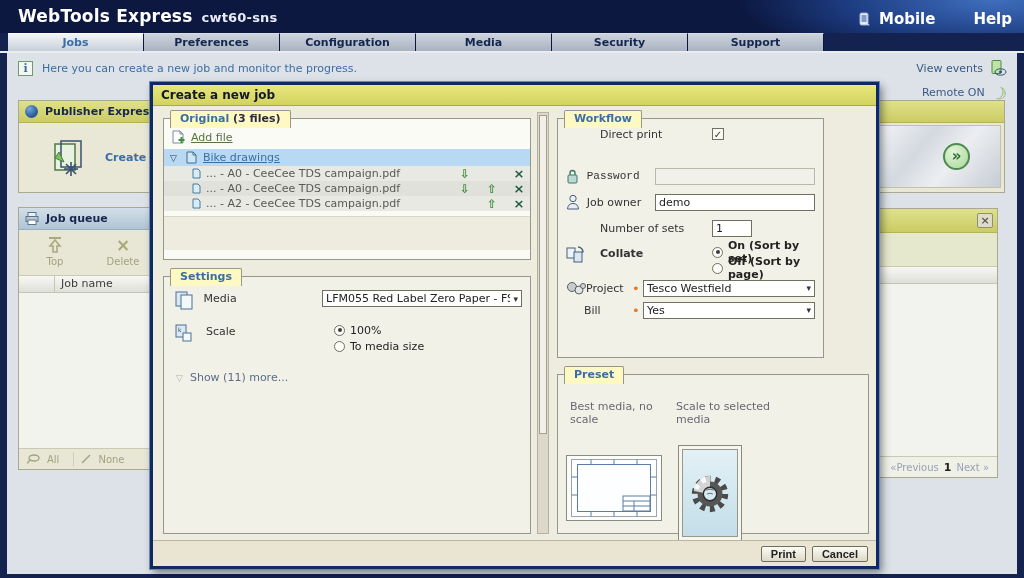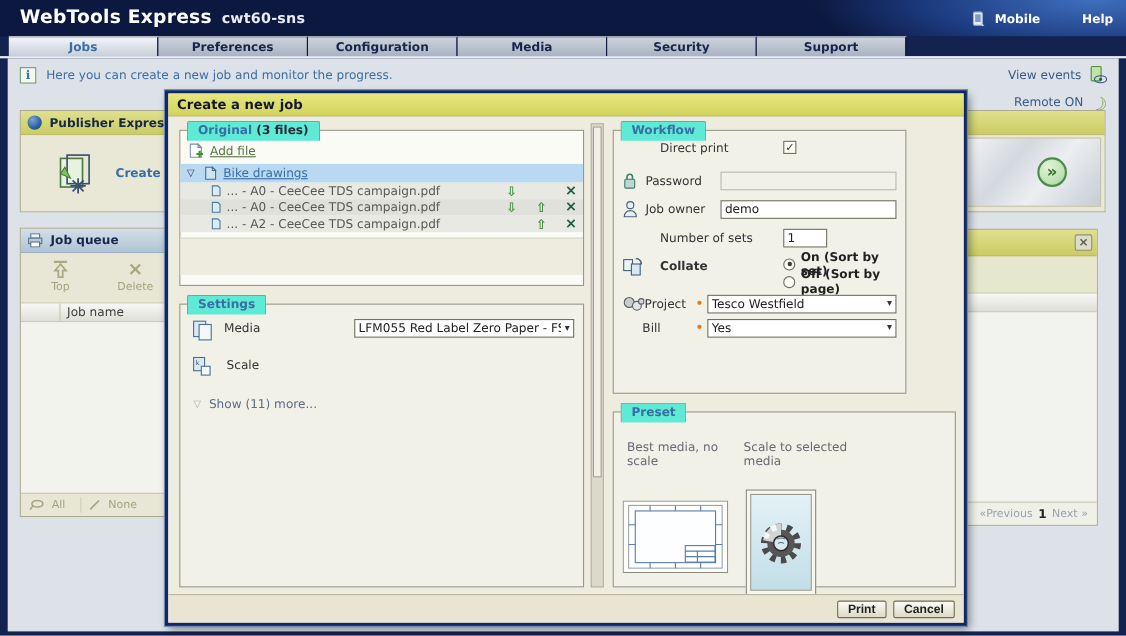--- a/index.html
+++ b/index.html
@@ -5,21 +5,21 @@
   * { margin:0; padding:0; box-sizing:border-box; }
   html,body { width:1024px; height:578px; }
   body { font-family:"DejaVu Sans","Liberation Sans",sans-serif; font-size:11px; }
   .page { position:relative; width:1024px; height:578px; background:#13224f; overflow:hidden; }
 
   
   .topbar { position:absolute; top:0; left:0; width:1024px; height:33px;
     background:radial-gradient(ellipse 340px 90px at 97% 0%, #3f6fbe 0%, #1c3a7e 45%, rgba(12,24,64,0) 75%), #0c1840; color:#fff; }
   .brand { position:absolute; left:18px; top:6px; font-size:17px; font-weight:bold; letter-spacing:.2px; }
   .host  { font-size:13px; font-weight:bold; color:#e9ecf5; margin-left:9px; }
-  .top-links { position:absolute; right:12px; top:10px; display:flex; align-items:center; gap:8px; font-size:11px; font-weight:bold; }
+  .top-links { position:absolute; right:12px; top:10px; display:flex; align-items:center; gap:8px; font-size:15px; font-weight:bold; }
   .top-links .lnk { color:#fff; cursor:pointer; }
   .help-gap { width:22px; }
 
   
   .tabbar { position:absolute; top:33px; left:8px; height:18px; display:flex; }
   .tab { width:136px; height:18px; line-height:18px; text-align:center; font-size:11px; font-weight:bold;
     color:#15254e; background:linear-gradient(#ccd3dc,#a9b3c1); border-right:1px solid #0c1840; border-top:1px solid #d8dee6; }
   .tab.active { background:linear-gradient(#f3f5f8,#c7cfd9); color:#3a6ea5; border-top:1px solid #fff; }
   .understrip { position:absolute; top:51px; left:0; width:1024px; height:2px; background:#e9edf2; }
 
@@ -83,21 +83,21 @@
     box-shadow:0 0 0 1px #6d87ae, 3px 4px 8px rgba(0,0,0,.45); background:#edecdf; z-index:10; }
   .m-title { height:21px; line-height:20px; padding-left:8px; font-size:12px; font-weight:bold; color:#15152e;
     background:linear-gradient(#e7e87e,#d2d35e); border-bottom:1px solid #a9aa4b; }
   .m-body { position:absolute; top:21px; bottom:26px; left:0; right:0; background:#edecdf; }
   .m-footer { position:absolute; bottom:0; left:0; right:0; height:26px; background:#e9e5d2; border-top:1px solid #b9b5a1;
     display:flex; align-items:center; justify-content:flex-end; gap:6px; padding-right:8px; }
   .btn { padding:1px 9px; font-size:11px; font-weight:bold; color:#222; background:linear-gradient(#fcfbf6,#ddd9c6);
     border:1px solid #6e6e5a; border-radius:2px; }
 
   .section { position:absolute; border:1px solid #98988a; background:#f2f1e8; }
-  .s-tab { position:absolute; top:-9px; left:6px; height:18px; line-height:16px; padding:0 9px; background:#5eead4;
+  .s-tab { position:absolute; top:-9px; left:6px; height:18px; line-height:16px; padding:0 9px; background:#fef9c3;
     border:1px solid #98988a; border-bottom:none; border-radius:2px 2px 0 0; font-size:11px; font-weight:bold; z-index:2; }
   .t-name { color:#3a6ea5; } .t-extra { color:#2b2b3e; }
 
   
   #sec-original { left:10px; top:12px; width:368px; height:142px; background:#fbfbf6; }
   .add-row { display:flex; align-items:center; gap:6px; padding:11px 8px 5px 8px; }
   .add-link { color:#567444; text-decoration:underline; cursor:pointer; }
   .group-row { height:17px; background:#b9d9f2; display:flex; align-items:center; gap:6px; padding-left:6px; }
   .tri { color:#2c3c5c; font-size:9px; width:10px; }
   .group-name { color:#3a6ea5; text-decoration:underline; }
@@ -403,20 +403,30 @@
         </div>
         <div class="set-row">
           <span class="set-icon">
             <svg width="20" height="20" viewBox="0 0 20 20">
                 <rect x="2" y="2" width="10" height="12" fill="#dbe9f3" stroke="#4a6f93"></rect>
                 <text x="4" y="9" font-size="6" fill="#30506f">k</text>
                 <rect x="9" y="10" width="8" height="8" fill="#f3f8fb" stroke="#4a6f93"></rect>
               </svg>
           </span>
           <span class="set-label">Scale</span>
+          <div class="rstack">
+            <div class="ropt">
+              <span class="radio on"></span>
+              <span>100%</span>
+            </div>
+            <div class="ropt">
+              <span class="radio"></span>
+              <span>To media size</span>
+            </div>
+          </div>
         </div>
         <div class="show-more">
           <span class="tri-dim">▽</span>
           <span>Show (11) more...</span>
         </div>
       </div>
 
       <div class="vscroll">
         <div class="vthumb"></div>
       </div>
@@ -428,21 +438,21 @@
 
 
         <div class="wf-row" style="height:22px; margin-top:4px;">
           <span class="wf-icon"></span>
           <span class="wf-label">Direct print</span>
           <span class="wf-ctrl">
               <span class="checkbox">✓</span>
             </span>
         </div>
 
-        <div class="wf-row" style="height:26px; margin-top:6px;">
+        <div class="wf-row" style="height:26px; margin-top:18px;font-family:Liberation Mono, monospace;">
           <span class="wf-icon">
             <svg width="13" height="15" viewBox="0 0 13 15">
                 <rect x="2" y="6" width="9" height="8" rx="1" fill="#bcd8d2" stroke="#3a7a6a"></rect>
                 <path d="M4 6 V4 a2.5 2.5 0 0 1 5 0 V6" fill="none" stroke="#3a7a6a" stroke-width="1.4"></path>
               </svg>
           </span>
           <span class="wf-label">Password</span>
           <span class="wf-ctrl">
               <input class="tin disabled" disabled="" value="" style="">
             </span>

